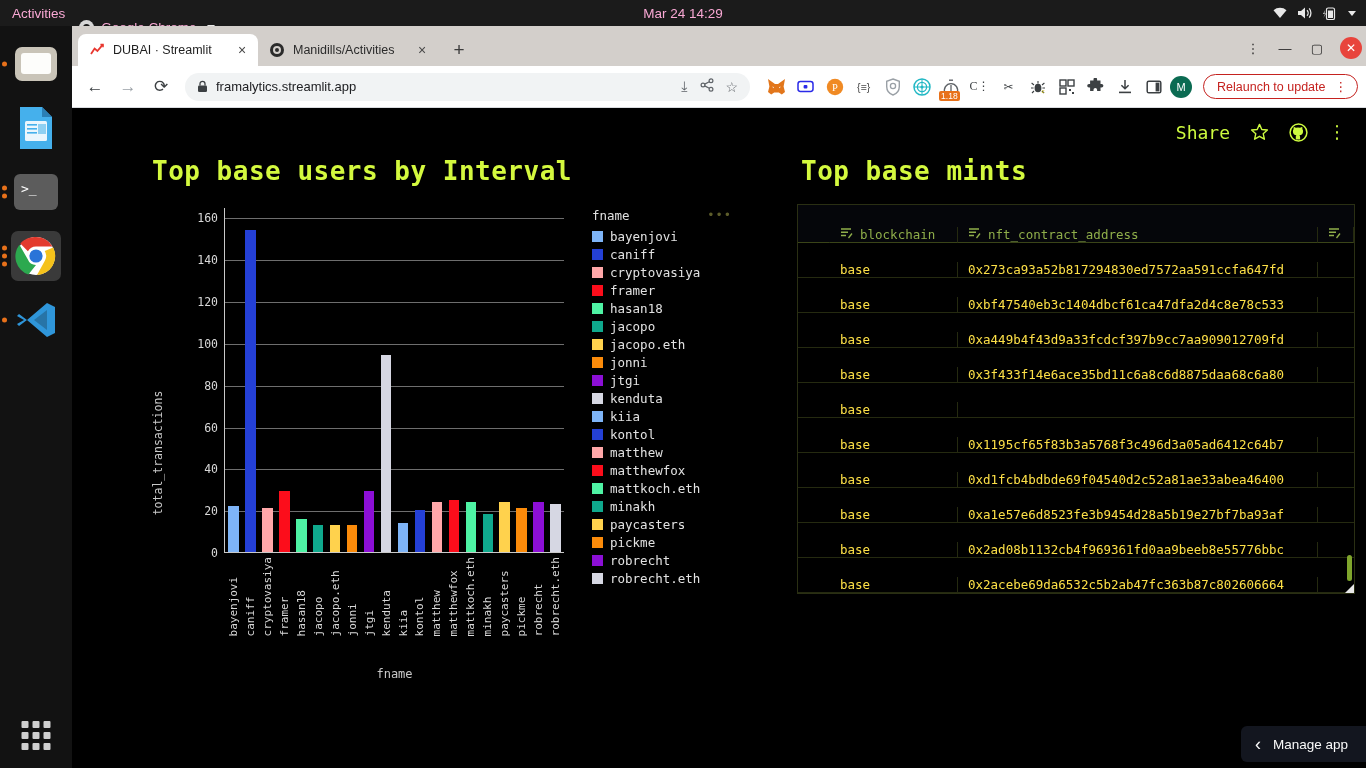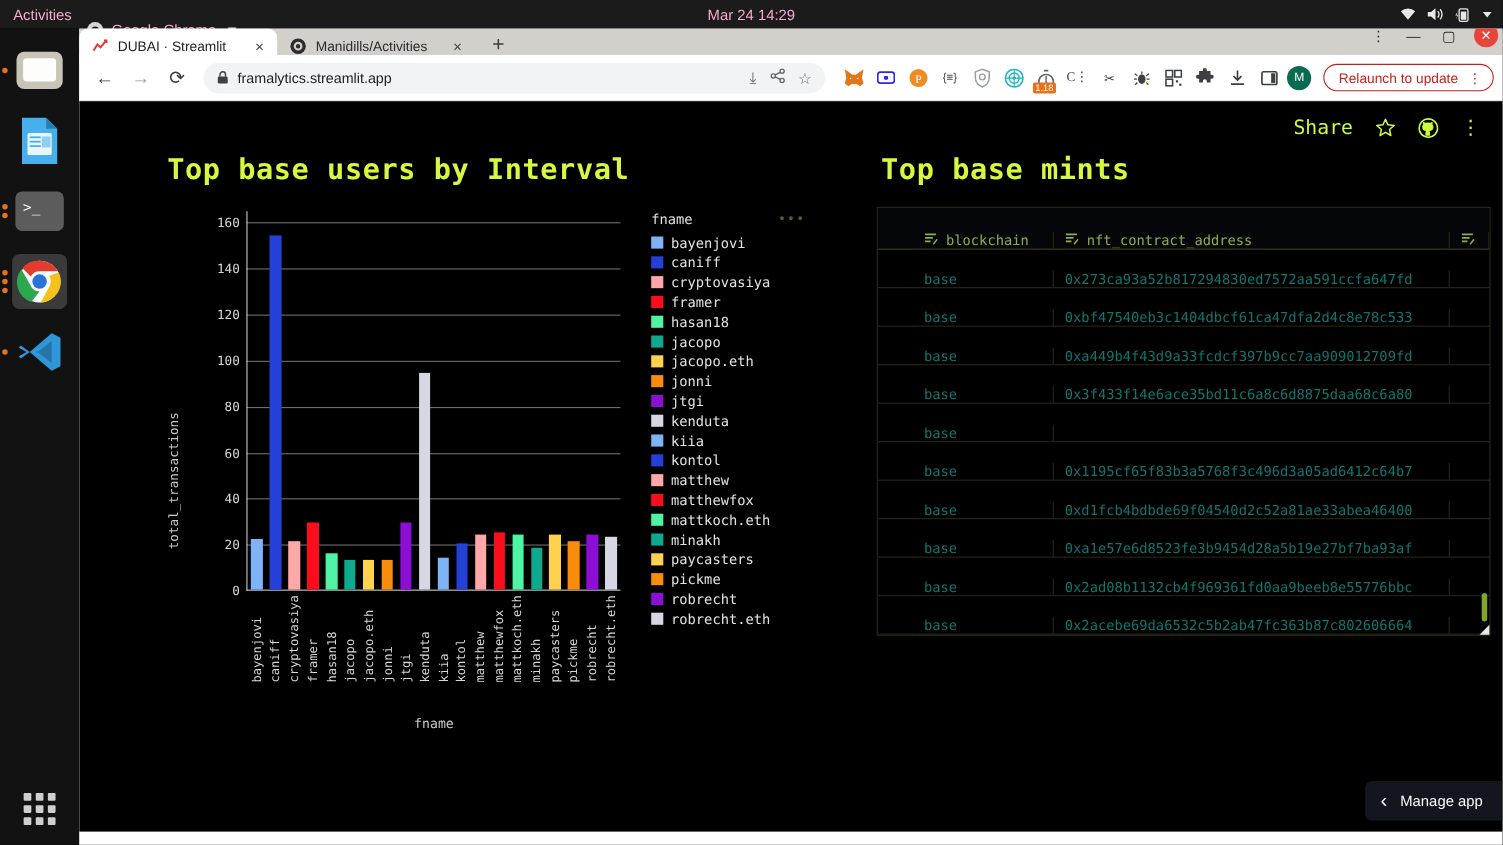--- a/index.html
+++ b/index.html
@@ -64,22 +64,22 @@
     grid-template-rows: repeat(3, 7px); gap: 4px;
   }
   #dock-grid i { background: #cfcfcf; border-radius: 1px; display: block; }
 
   
   #chrome-win {
     position: absolute; left: 72px; top: 26px;
     width: 1294px; height: 742px; background: #fff; overflow: hidden;
   }
   #tabstrip {
-    height: 24px; background: #d3cfcb; display: flex;
-    position: relative;
+    height: 40px; background: #d3cfcb; display: flex;
+    align-items: flex-end; padding-left: 6px; position: relative;
   }
   .tab {
     height: 32px; display: flex; align-items: center;
     padding: 0 8px 0 12px; gap: 9px; font-size: 12.5px;
     color: #1f1f1f; max-width: 235px; min-width: 180px;
     border-radius: 8px 8px 0 0; position: relative;
   }
   .tab.active { background: #ffffff; }
   .tab.inactive { color: #2b2b2b; }
   .tab-title {
@@ -256,21 +256,21 @@
   #table {
     width: 558px; border: 1px solid #2a2f13;
     background: #000; position: relative;
     font-family: "DejaVu Sans Mono", monospace;
   }
   .trow { display: flex; height: 35px; align-items: flex-end; }
   .thead { height: 38px; background: #05060a; }
   .cell {
     display: flex; align-items: center; padding: 0 10px;
     border-right: 1px solid #252a10; border-bottom: 1px solid #252a10;
-    font-size: 12.5px; color: #0f766e; white-space: nowrap; overflow: hidden;
+    font-size: 12.5px; color: #fde047; white-space: nowrap; overflow: hidden;
   }
   .c-idx { width: 32px; flex: 0 0 32px; padding: 0; position: relative; }
   .c-chain { width: 128px; flex: 0 0 128px; }
   .c-addr { width: 360px; flex: 0 0 360px; }
   .c-extra { flex: 1; }
   .thead .cell {
     color: #8fae4a; gap: 7px; border-bottom: 1px solid #3a4418;
   }
   .hdr-icon { flex: 0 0 auto; }
   #expand-btn {

